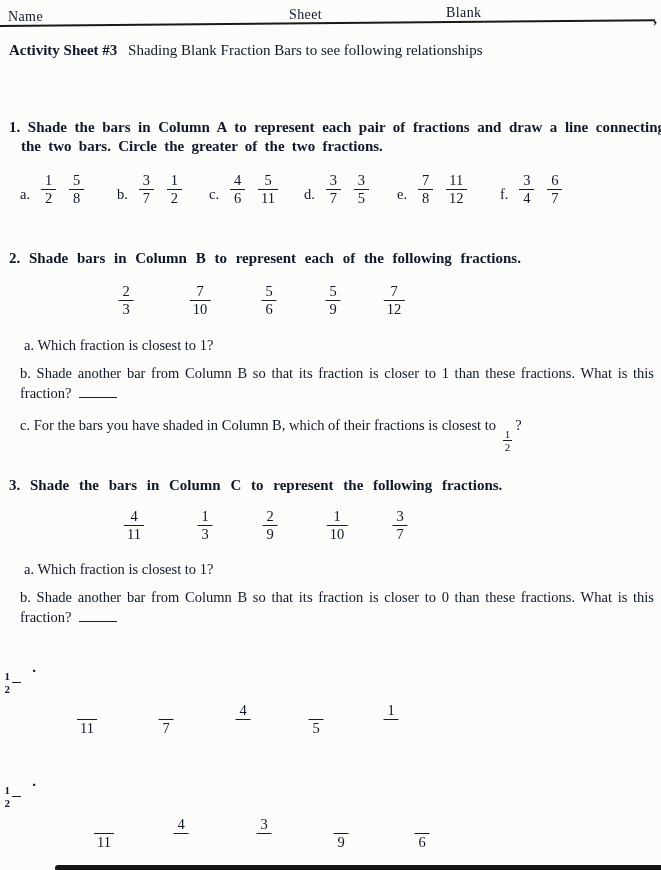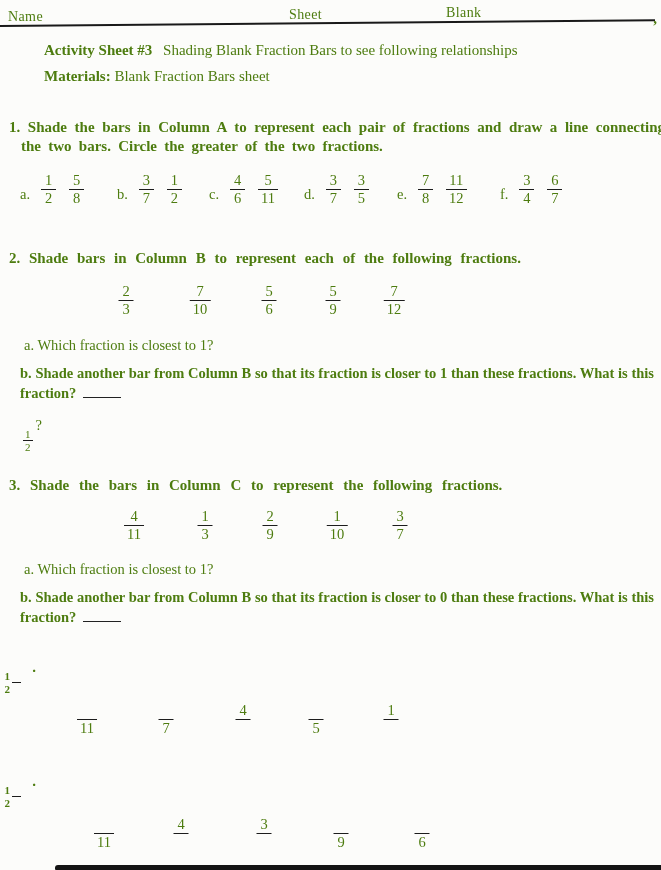--- a/index.html
+++ b/index.html
@@ -1,50 +1,50 @@
 <!DOCTYPE html>
 <html><head>
 <meta charset="utf-8">
 <style>
   html,body { margin:0; padding:0; background:#e8e8e8; }
   .page {
     position:relative; width:661px; height:870px; margin:0 auto;
-    background:#fcfcfa; color:#4d7c0f; overflow:hidden;
+    background:#fcfcfa; color:#0f172a; overflow:hidden;
     font-family:"Liberation Serif", serif;
   }
   
   .hdr-label { position:absolute; font-size:14px; letter-spacing:.4px; }
   .hdr-line  { position:absolute; top:25px; left:0; width:655px; height:0;
                border-top:2px solid #191919; transform:rotate(-0.5deg);
                transform-origin:left center; }
   .hdr-comma { position:absolute; top:10px; right:4px; font-size:15px; font-weight:bold; }
   
   .title-line { position:absolute; left:9px; font-size:15px; }
-  .b { font-weight:bold;margin-left:35px; }
+  .b { font-weight:bold; }
   .gap { display:inline-block; width:7px; }
   
   .qhead { position:absolute; left:9px; width:644px; font-size:15px; font-weight:bold;
            line-height:1.25; text-align:justify; word-spacing:3.5px;
            padding-left:12px; text-indent:-12px; }
   .qhead.single { text-align:left; }
   
   .frac { display:inline-flex; flex-direction:column; align-items:center; }
   .frac .fn, .frac .fd { font-size:14.5px; line-height:17px; min-height:17px; padding:0 3px; }
   .frac .bar { align-self:stretch; min-width:15px; height:0; border-top:1.7px solid #1c1c1c; }
   .fpair { position:absolute; display:inline-flex; align-items:center; gap:13px; }
   .plabel { font-size:14.5px; position:relative; top:5px; margin-right:-2px; }
   .frow-item { position:absolute; transform:translateX(-50%); }
   
   .ifrac { display:inline-flex; flex-direction:column; align-items:center;
            vertical-align:-8px; margin:0 3px; }
   .ifrac .fn, .ifrac .fd { font-size:11px; line-height:12px; min-height:12px; padding:0 2px; }
   .ifrac .bar { align-self:stretch; min-width:9px; height:0; border-top:1.4px solid #1c1c1c; }
   
   .sub { position:absolute; font-size:14.5px; line-height:1.35; }
-  .sub.wide { width:634px; text-align:justify;font-weight:bold; }
+  .sub.wide { width:634px; text-align:justify; }
   .blank { display:inline-block; width:38px; height:13px; margin-left:7px;
            border-bottom:1.8px solid #222; }
   
   .botbar { position:absolute; bottom:0; left:55px; right:0; height:5px;
             background:#141414; border-radius:3px 0 0 1px; }
 </style>
 </head>
 <body>
 
 <div class="page">
@@ -53,24 +53,20 @@
   <span class="hdr-label" style="top:7px; left:289px;">Sheet</span>
   <span class="hdr-label" style="top:5px; left:446px;">Blank</span>
   <div class="hdr-line"></div>
   <span class="hdr-comma">,</span>
 
   <div class="title-line" style="top:42px;">
     <span class="b">Activity Sheet #3</span><span class="gap"></span>
     <span>Shading Blank Fraction Bars to see following relationships</span>
   </div>
 
-  <div class="title-line" style="top:68px;">
-    <span class="b">Materials:</span>
-    <span>Blank Fraction Bars sheet</span>
-  </div>
 
   <div class="qhead" style="top:118px;">1. Shade the bars in Column A to represent each pair of fractions and draw a line connecting the two bars. Circle the greater of the two fractions.</div>
 
   <div class="fpair" style="top:172px; left:20px;">
     <span class="plabel">a.</span>
     <span class="frac">
         <span class="fn">1</span>
         <span class="bar"></span>
         <span class="fd">2</span>
       </span>
@@ -174,20 +170,21 @@
       <span class="fd">12</span>
     </span>
 
   <div class="sub" style="top:336px; left:24px;">a. Which fraction is closest to 1?</div>
 
   <div class="sub wide" style="top:364px; left:20px;">
     <span>b. Shade another bar from Column B so that its fraction is closer to 1 than these fractions. What is this fraction?</span><span class="blank"></span>
   </div>
 
   <div class="sub" style="top:416px; left:20px;">
+    <span>c. For the bars you have shaded in Column B, which of their fractions is closest to</span>
     <span class="ifrac">
         <span class="fn">1</span>
         <span class="bar"></span>
         <span class="fd">2</span>
       </span><span>?</span>
   </div>
 
   <div class="qhead single" style="top:476px; word-spacing:6px;">3. Shade the bars in Column C to represent the following fractions.</div>
 
   <span class="frow-item frac" style="top:508px; left:134px;">

